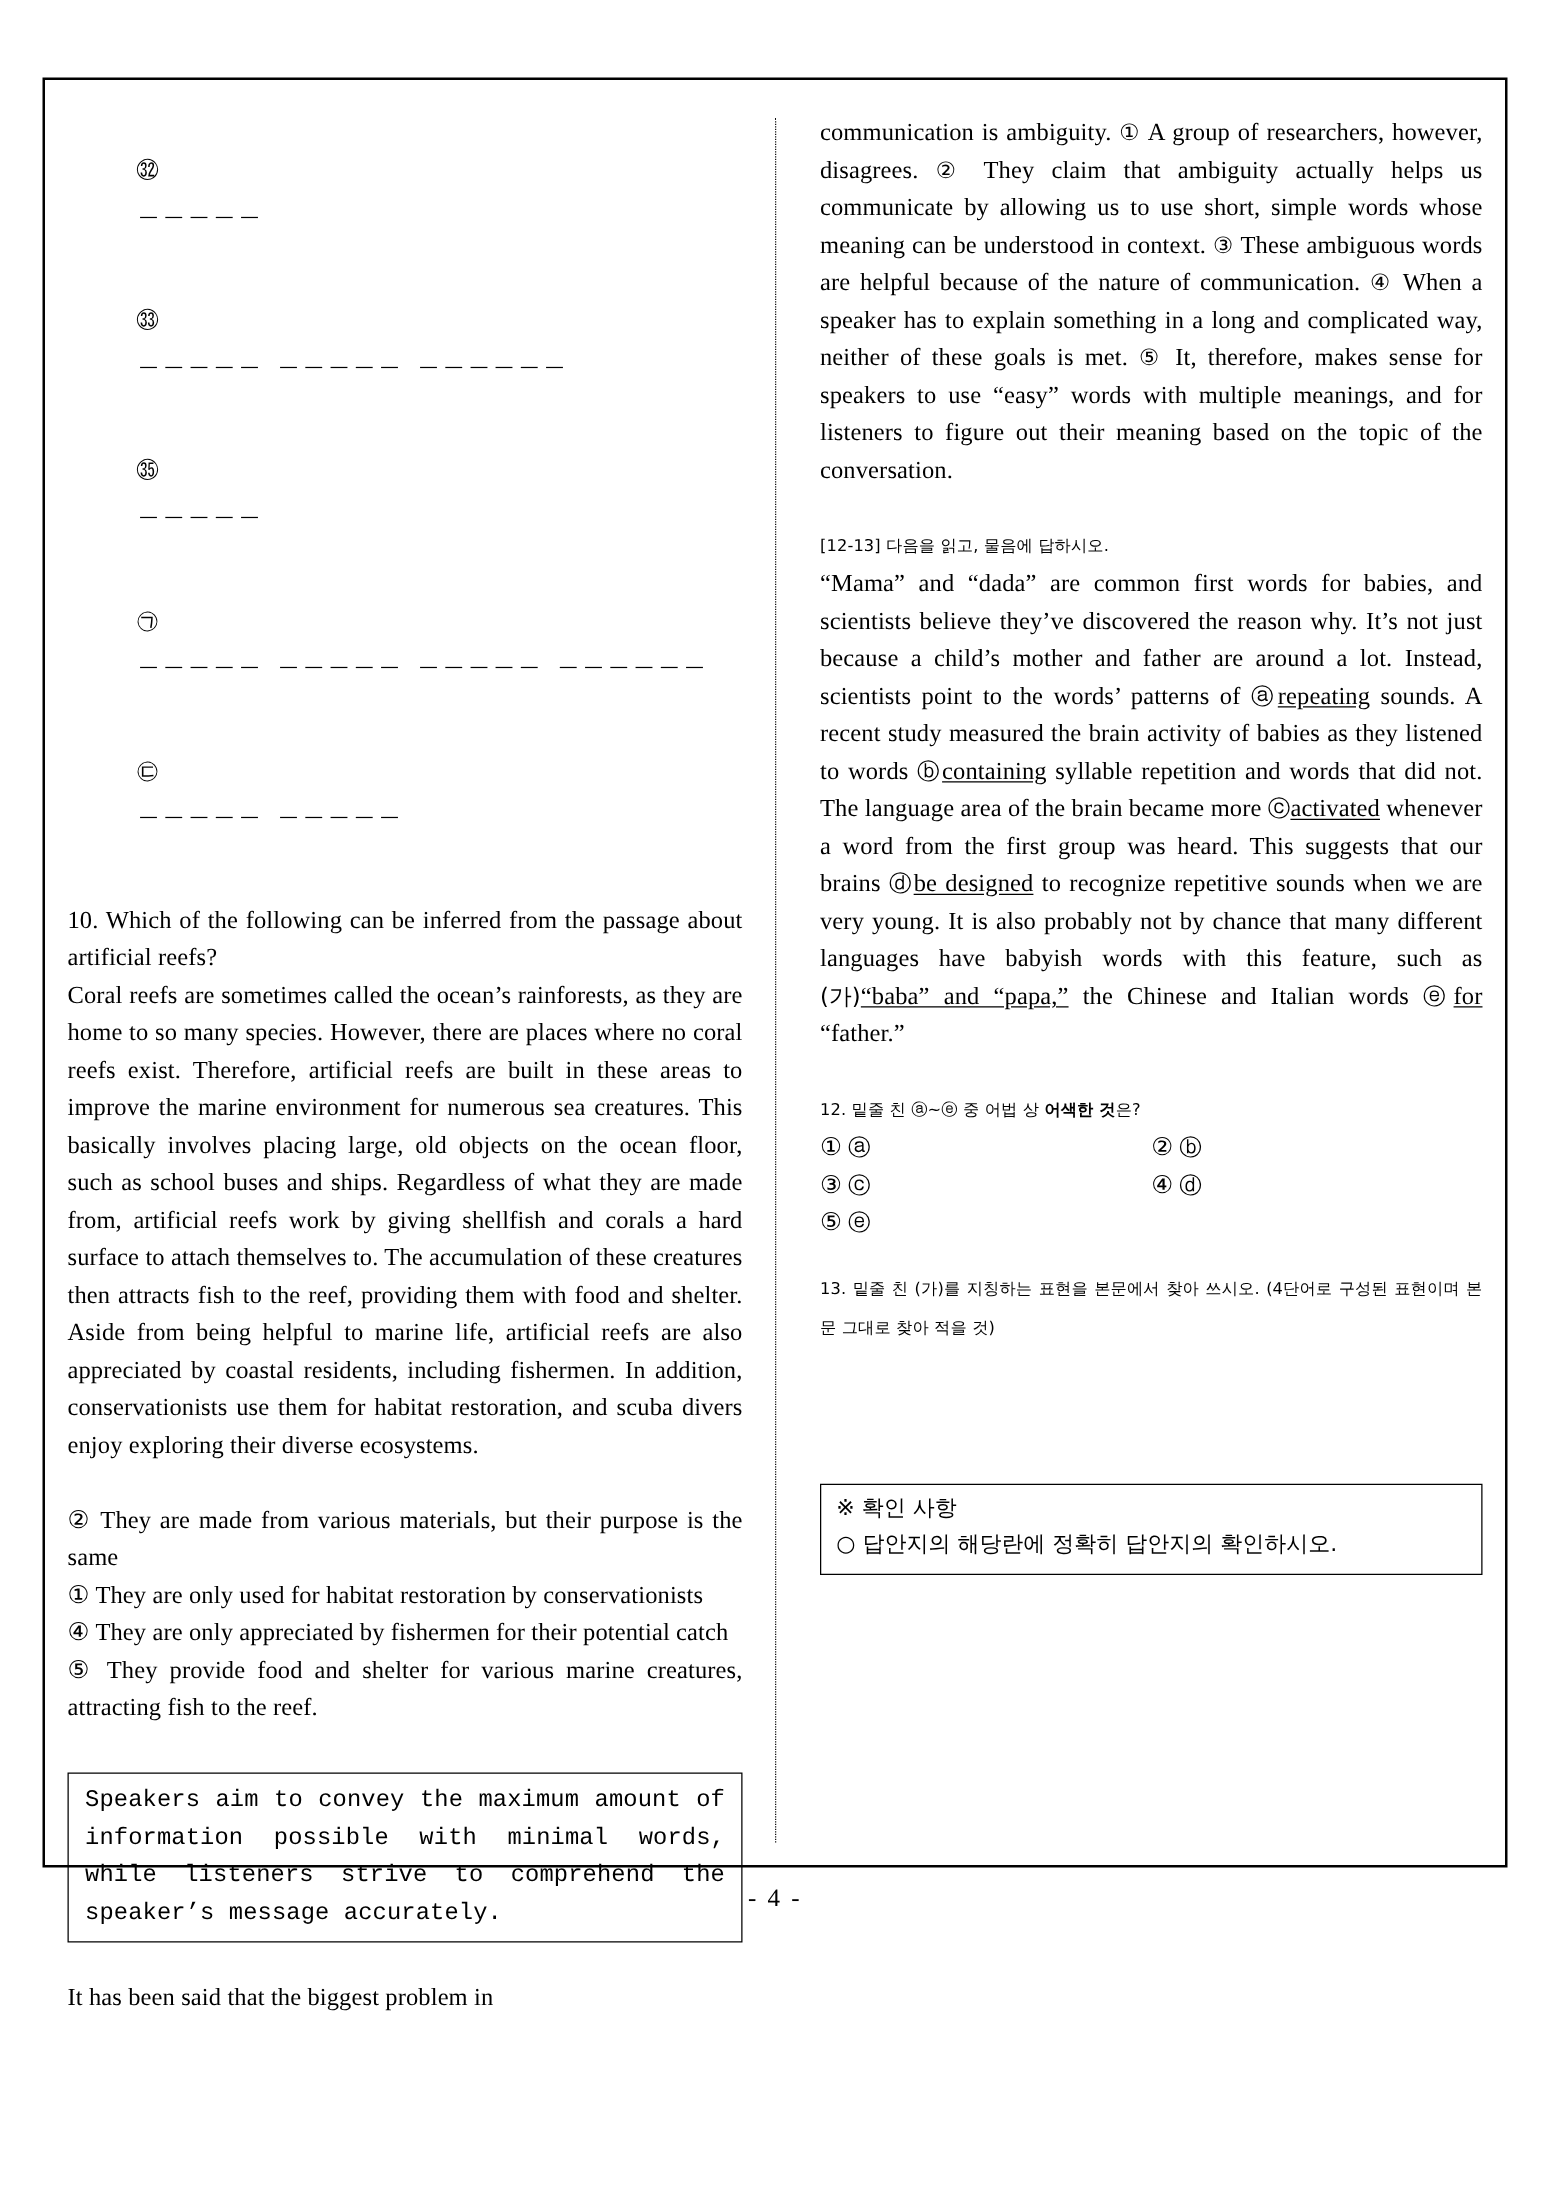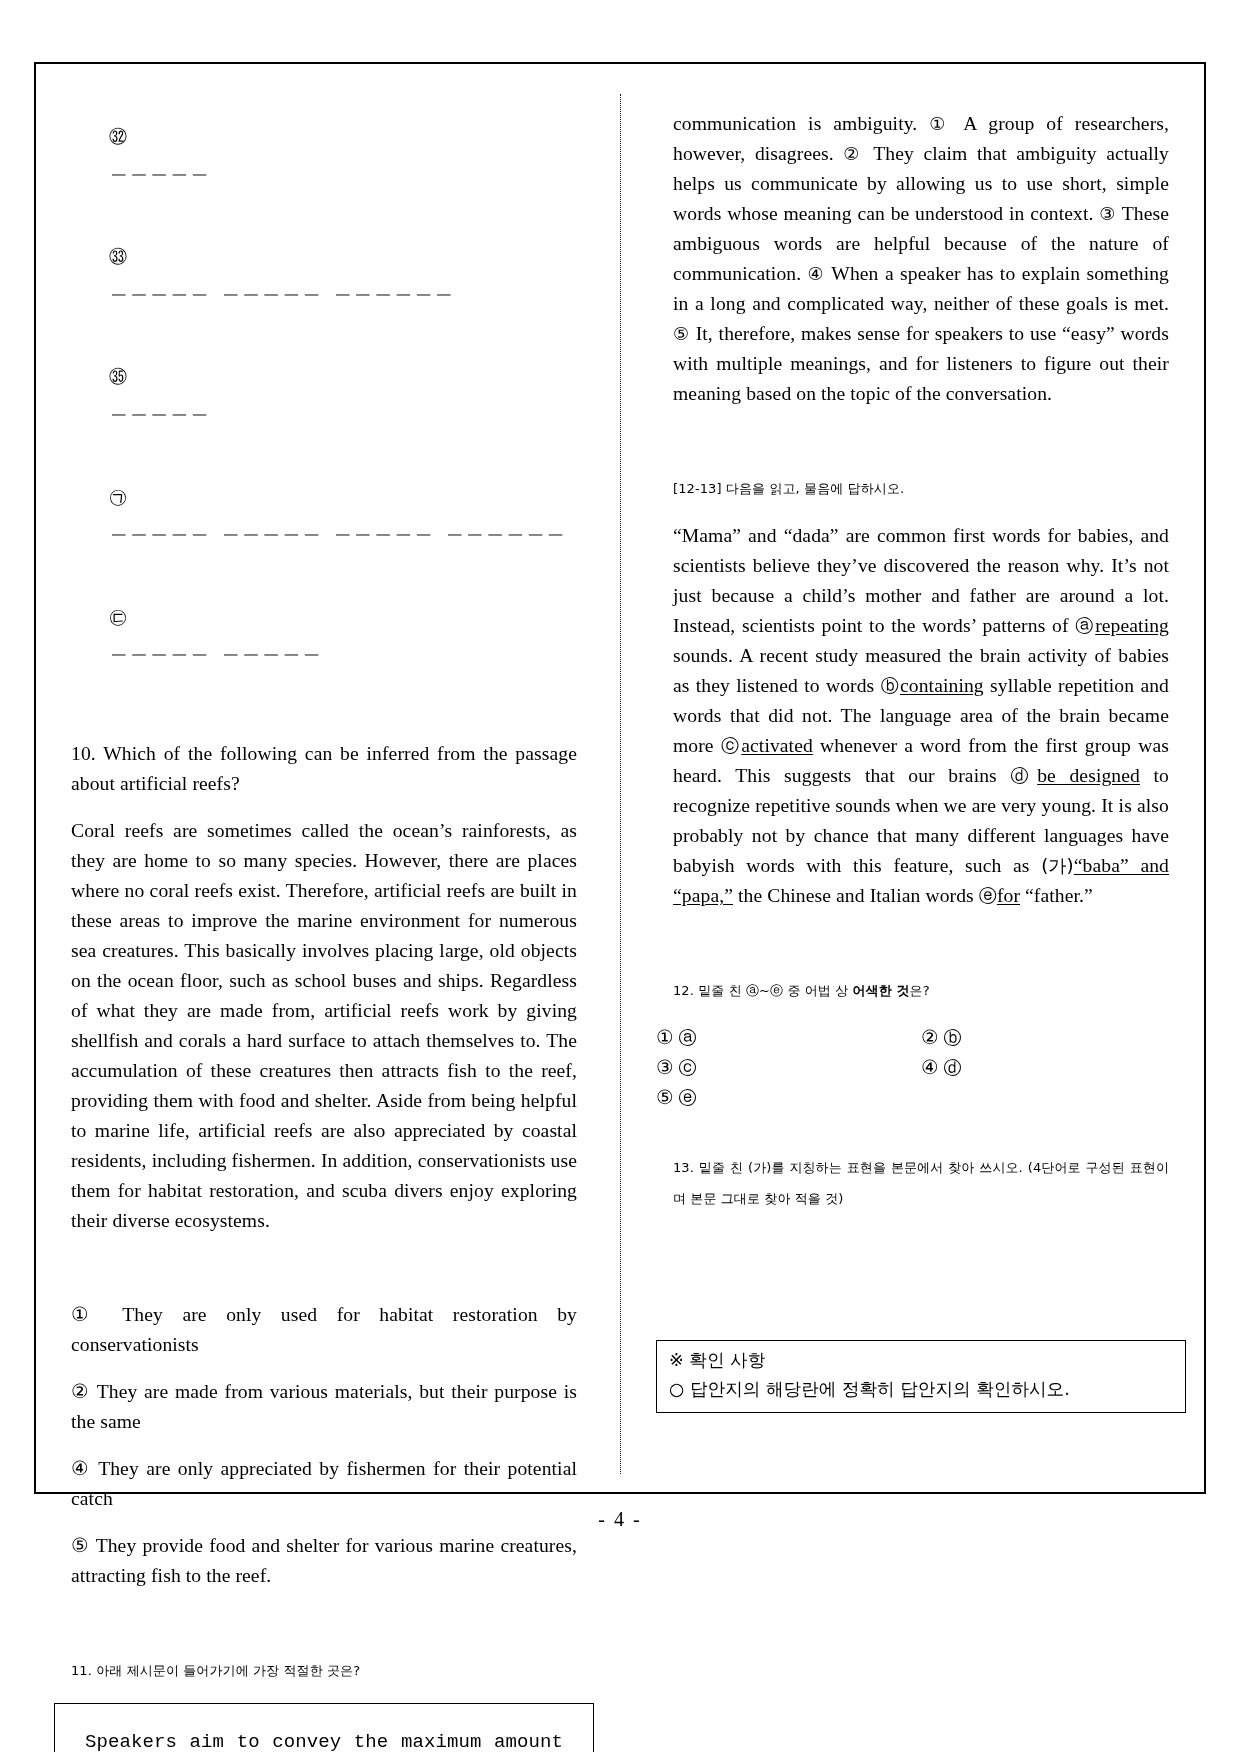--- a/index.html
+++ b/index.html
@@ -40,21 +40,21 @@
   .col-left { padding-right: 26px; }
   .col-right { padding-left: 36px; }
   .divider {
     position: absolute;
     left: 50%;
     top: 30px;
     bottom: 18px;
     border-left: 1px dotted #111;
   }
   p, div.line {
-    margin: 17px;
+    margin: 0;
     font-size: 19.6px;
     line-height: 30px;
     text-align: justify;
     text-justify: inter-word;
     letter-spacing: 0.1px;
   }
   .just { text-align: justify; text-align-last: left; }
   .blank { height: 30px; }
   .fillline {
     font-size: 19.6px;
@@ -150,29 +150,28 @@
       </div>
 
       <div class="blank"></div>
 
       <p class="just">10. Which of the following can be inferred from the passage about artificial reefs?</p>
       <p class="just">Coral reefs are sometimes called the ocean’s rainforests, as they are home to so many species. However, there are places where no coral reefs exist. Therefore, artificial reefs are built in these areas to improve the marine environment for numerous sea creatures. This basically involves placing large, old objects on the ocean floor, such as school buses and ships. Regardless of what they are made from, artificial reefs work by giving shellfish and corals a hard surface to attach themselves to. The accumulation of these creatures then attracts fish to the reef, providing them with food and shelter. Aside from being helpful to marine life, artificial reefs are also appreciated by coastal residents, including fishermen. In addition, conservationists use them for habitat restoration, and scuba divers enjoy exploring their diverse ecosystems.</p>
 
       <div class="blank"></div>
 
       <div class="opts">
+        <p class="just"><span>②</span> <span>They are made from various materials, but their purpose is the same</span></p>
         <p class="just"><span>①</span> <span>They are only used for habitat restoration by conservationists</span></p>
-        <p class="just"><span>②</span> <span>They are made from various materials, but their purpose is the same</span></p>
         <p class="just"><span>④</span> <span>They are only appreciated by fishermen for their potential catch</span></p>
         <p class="just"><span>⑤</span> <span>They provide food and shelter for various marine creatures, attracting fish to the reef.</span></p>
       </div>
 
       <div class="blank"></div>
 
-      <p class="kor-q">11. 아래 제시문이 들어가기에 가장 적절한 곳은?</p>
 
       <div class="boxed">
         <p class="just">Speakers aim to convey the maximum amount of information possible with minimal words, while listeners strive to comprehend the speaker’s message accurately.</p>
       </div>
 
       <div class="blank"></div>
 
       <p class="just">It has been said that the biggest problem in</p>
     </div>
 

